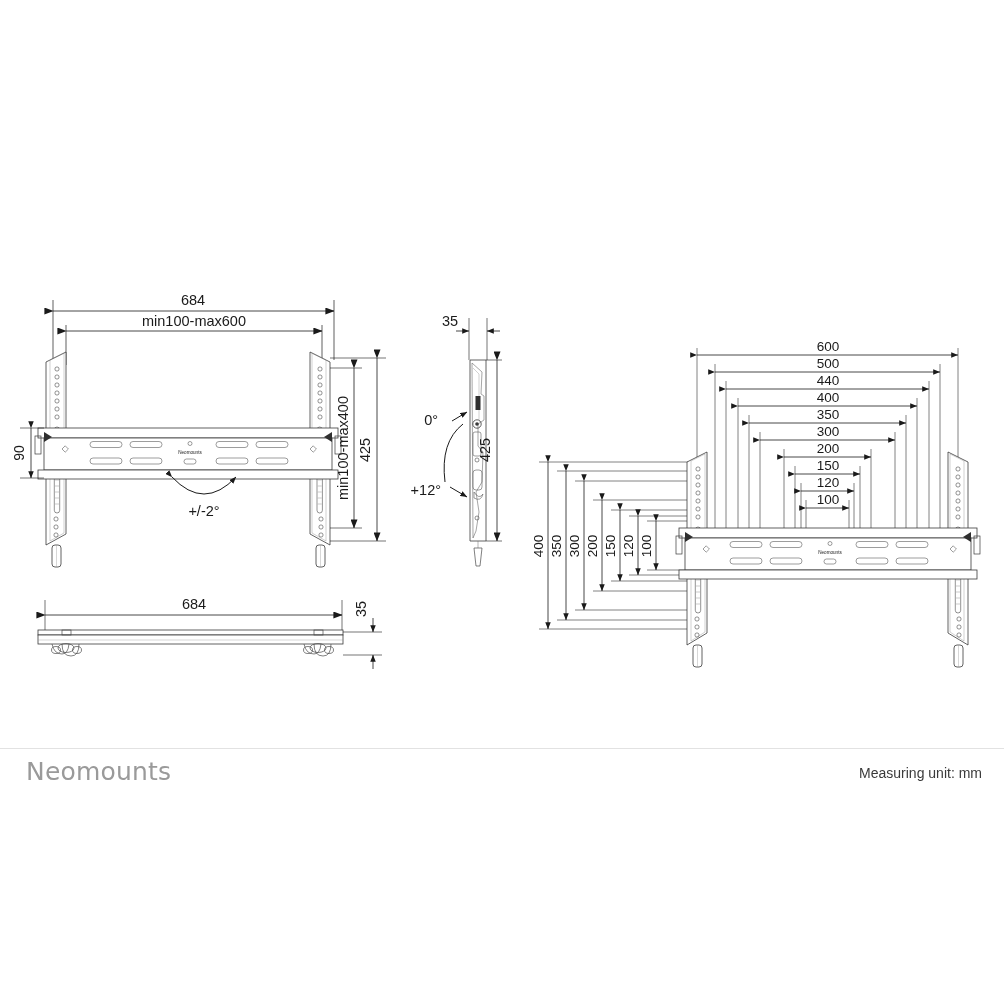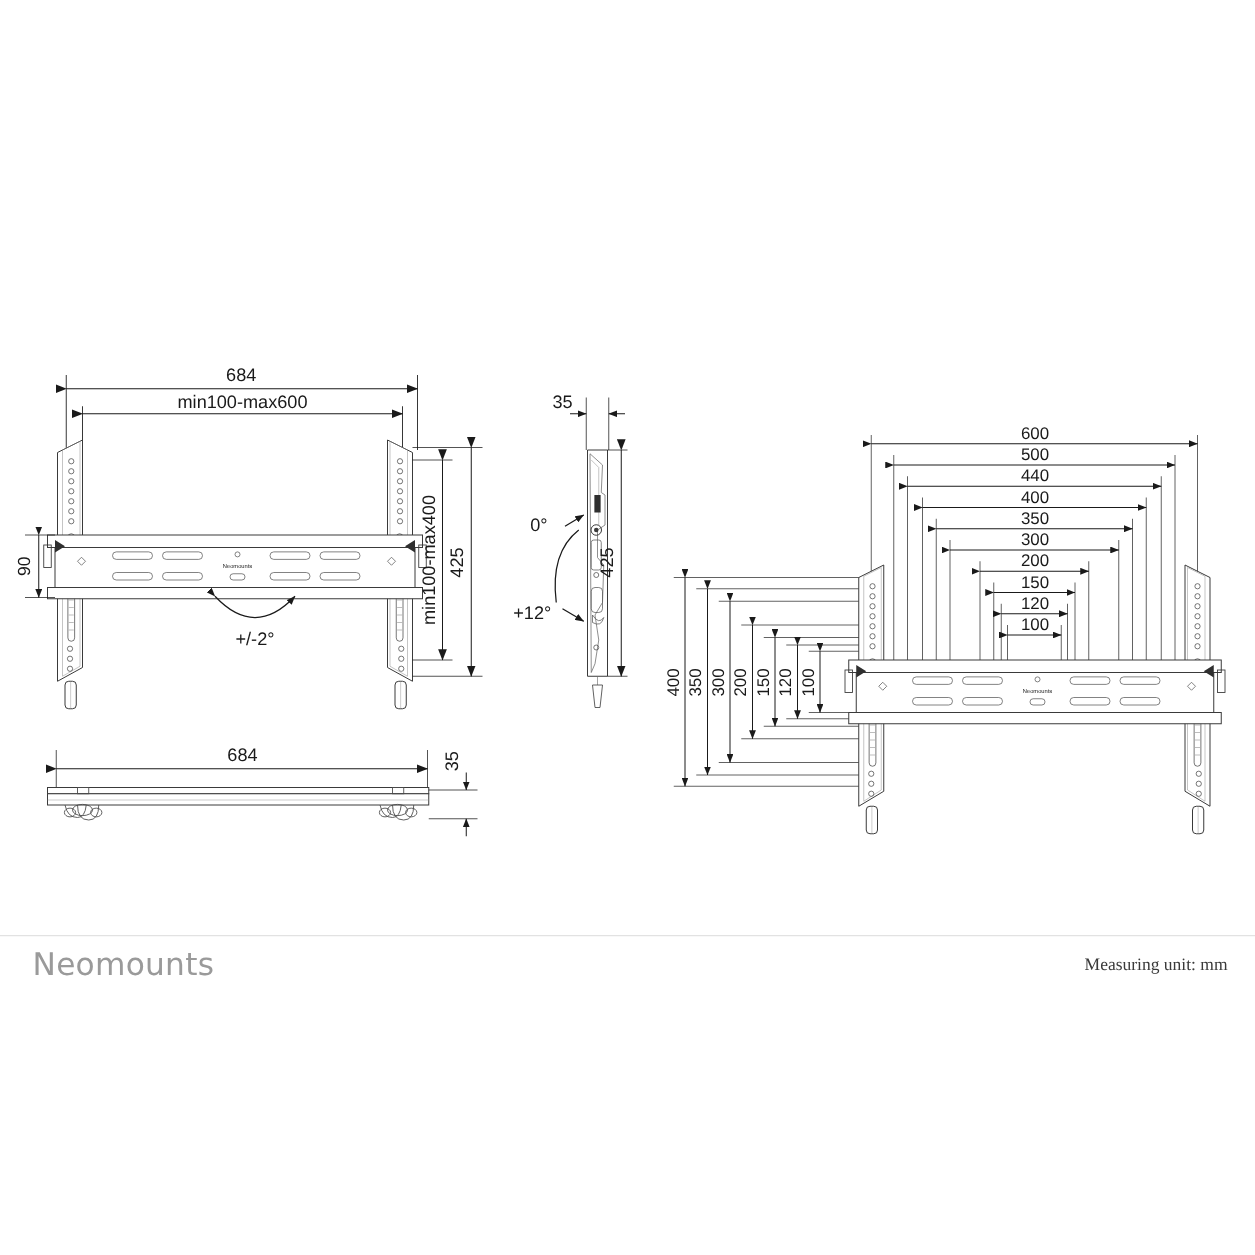--- a/index.html
+++ b/index.html
@@ -42,21 +42,21 @@
     font-family: "DejaVu Sans", sans-serif;
     font-size: 25px;
     letter-spacing: 0.2px;
     color: #9a9a9a;
     font-weight: 400;
   }
   .unit {
     position: absolute;
     right: 22px;
     top: 16px;
-    font-family: Liberation Serif, serif;
+    font-family: Liberation Sans, sans-serif;
     font-size: 14px;
     color: #3a3a3a;
   }
   svg { display: block; }
   svg text {
     font-family: "Liberation Sans", sans-serif;
     fill: #1a1a1a;
   }
 </style>
 </head>

